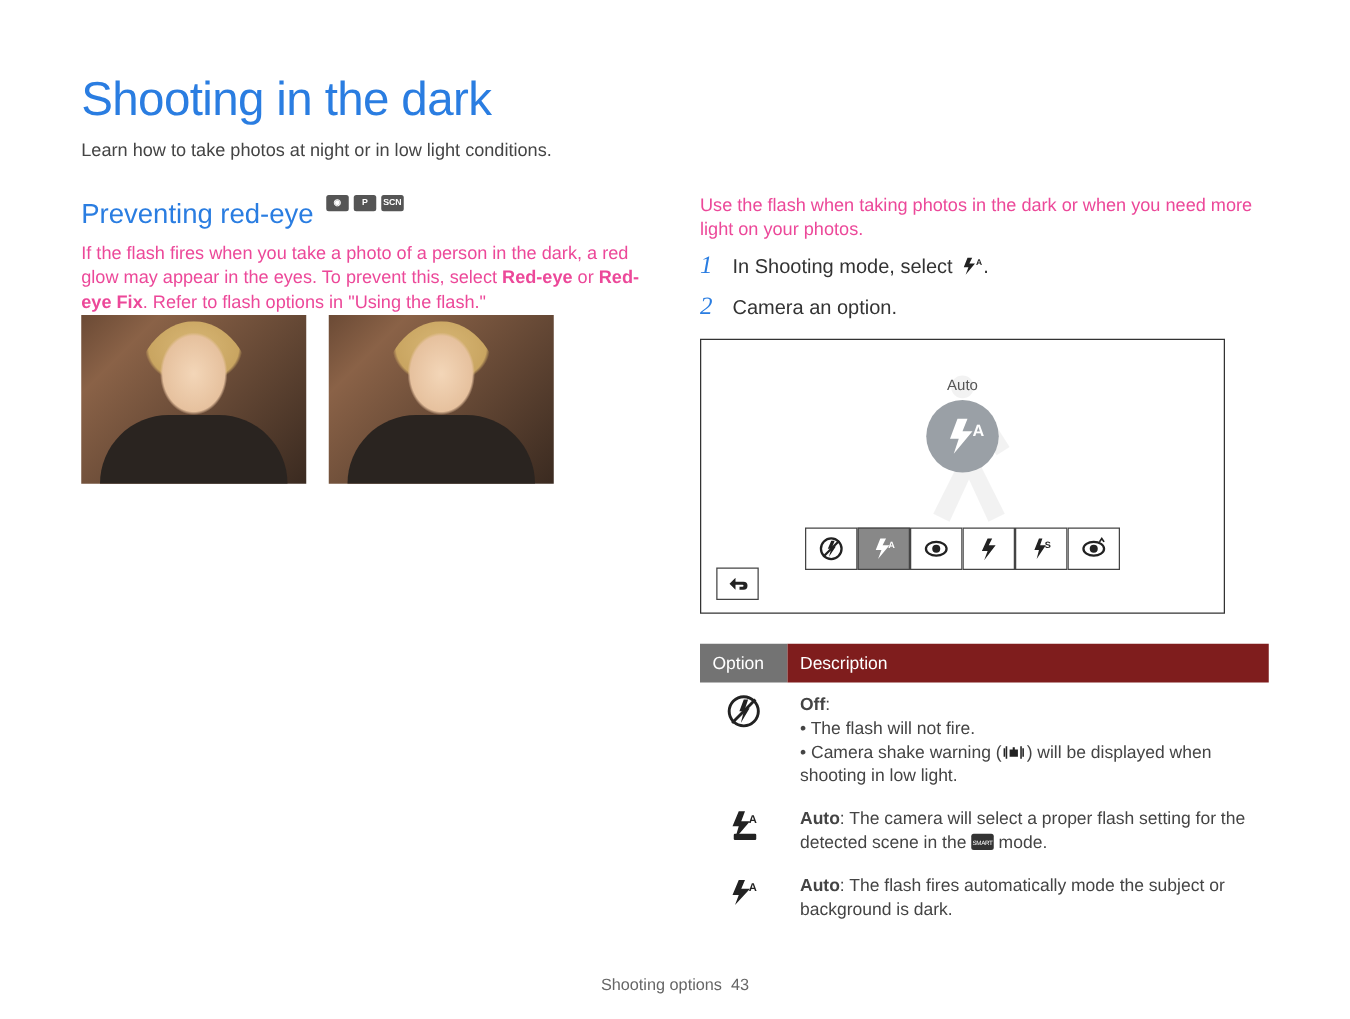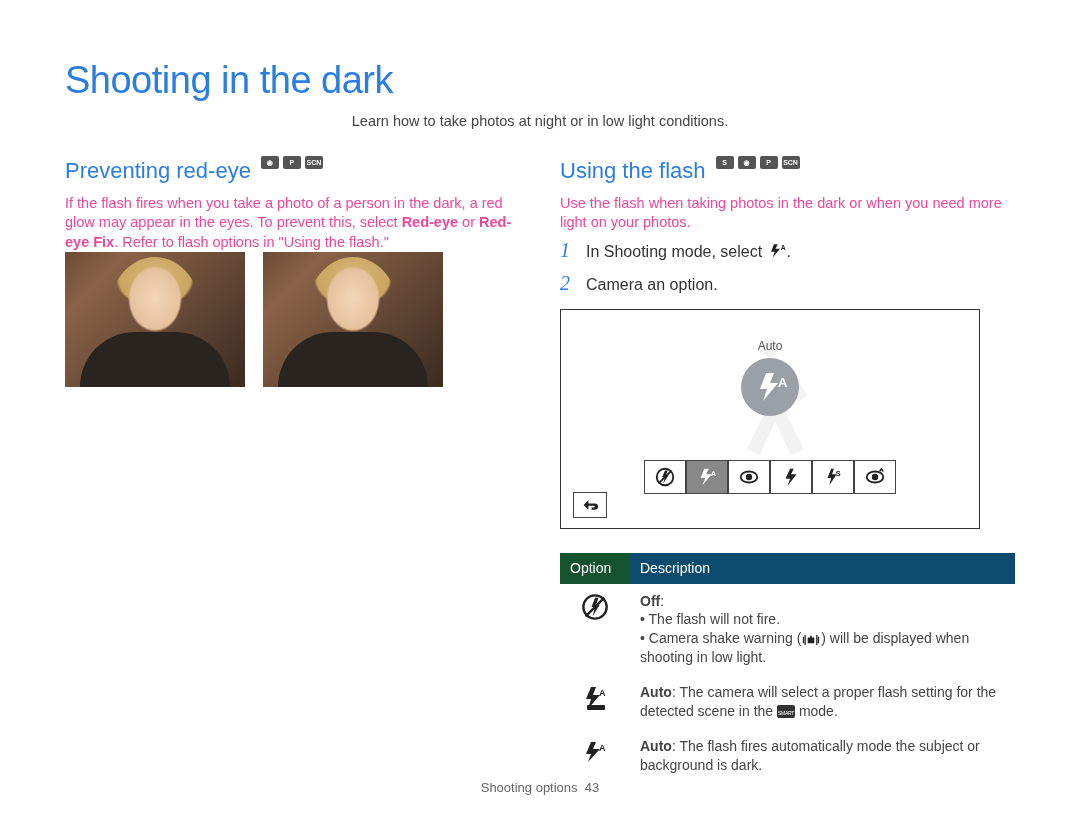--- a/index.html
+++ b/index.html
@@ -20,21 +20,20 @@
     color: #2a7de1;
     font-weight: 400;
     font-size: 38px;
     letter-spacing: -0.5px;
     margin-bottom: 6px;
   }
   .intro {
     font-size: 14.5px;
     color: #444;
     margin-bottom: 24px;
-    text-align: center;
   }
   .cols {
     display: flex;
     gap: 40px;
   }
   .col { flex: 1; }
   h2.subhead {
     color: #2a7de1;
     font-weight: 400;
     font-size: 22px;
@@ -119,25 +118,25 @@
     width:34px; height:26px; border:1px solid #444;
     display:flex; align-items:center; justify-content:center;
     background:#fff;
   }
 
   table.opts {
     width:100%; border-collapse:collapse; margin-top:24px;
     font-size:14px;
   }
   table.opts thead th {
-    background:#0c4a6e; color:#fff; font-weight:400;
+    background:#7f1d1d; color:#fff; font-weight:400;
     text-align:left; padding:6px 10px; font-size:14px;
   }
   table.opts thead th:first-child{
-    background:#14532d; width:70px;
+    background:#737373; width:70px;
   }
   table.opts td {
     padding:8px 10px; vertical-align:top; color:#444;
   }
   table.opts tbody tr td:first-child {
     text-align:center; width:70px;
   }
   .cell-icon {
     display:inline-flex; width:30px; height:30px;
     align-items:center; justify-content:center;
@@ -183,29 +182,20 @@
       <p class="para">
         <span>If the flash fires when you take a photo of a person in the dark, a red glow may appear in the eyes. To prevent this, select </span><span class="bold">Red-eye</span><span> or </span><span class="bold">Red-eye Fix</span><span>. Refer to flash options in "Using the flash."</span>
       </p>
       <div class="photos">
         <div class="photo"></div>
         <div class="photo"></div>
       </div>
     </div>
 
     <div class="col">
-      <h2 class="subhead">
-        <span>Using the flash</span>
-        <span class="mode-icons">
-          <span class="mode-icon">S</span>
-          <span class="mode-icon">◉</span>
-          <span class="mode-icon">P</span>
-          <span class="mode-icon">SCN</span>
-        </span>
-      </h2>
       <p class="para">Use the flash when taking photos in the dark or when you need more light on your photos.</p>
 
       <div class="steps">
         <div class="step">
           <span class="stepnum">1</span>
           <span class="steptext">
             <span>In Shooting mode, select </span><span class="flash-inline">
               <svg viewBox="0 0 24 20">
                   <path d="M8 1 L4 11 L9 11 L6 19 L16 7 L10 7 L13 1 Z" fill="#222"></path>
                   <text x="17" y="9" font-size="9" font-weight="bold" fill="#222">A</text>

